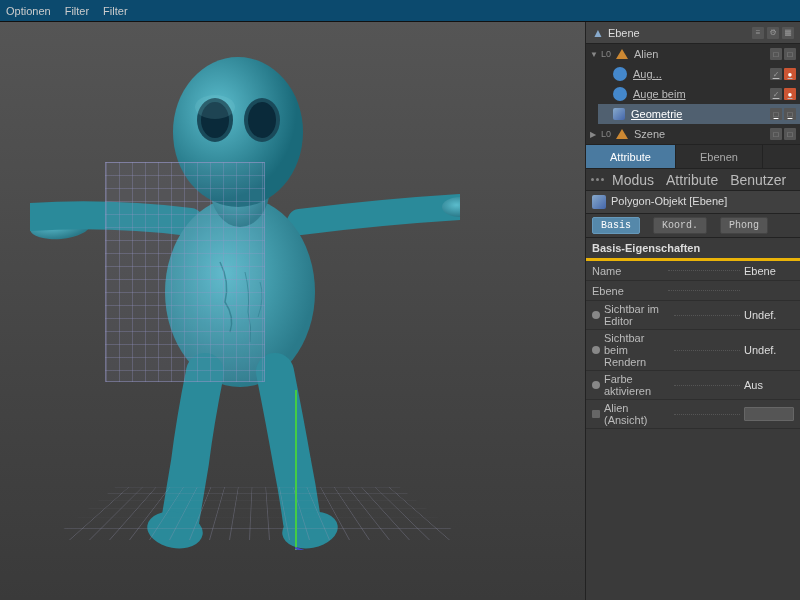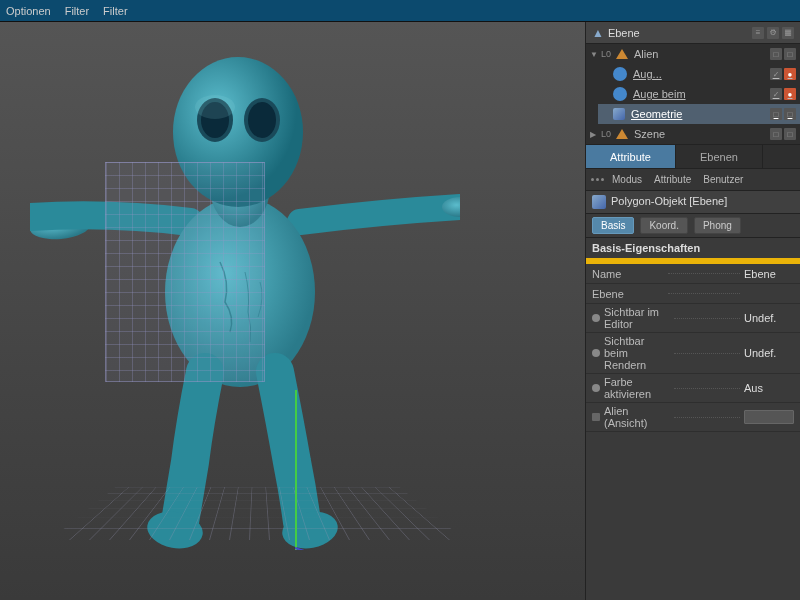--- a/index.html
+++ b/index.html
@@ -214,21 +214,21 @@
       display: flex;
       align-items: center;
       gap: 4px;
       padding: 3px 5px;
       background: #353535;
       border-bottom: 1px solid #222;
       height: 22px;
       flex-shrink: 0;
     }
     .sub-toolbar-btn {
-      font-size: 10px;
+      font-size: 14px;
       color: #bbb;
       cursor: pointer;
       padding: 1px 4px;
       border-radius: 2px;
     }
     .sub-toolbar-dots {
       display: flex; gap: 2px; align-items: center;
     }
     .dot { width: 3px; height: 3px; background: #888; border-radius: 50%; }
 
@@ -247,25 +247,26 @@
       border-radius: 2px;
     }
     .obj-label-text {
       font-size: 11px;
       color: #ddd;
     }
 
     
     .inner-tabs {
       display: flex;
-      gap: 6px;
+      gap: 13px;
       padding: 3px 6px;
       background: #3a3a3a;
       border-bottom: 1px solid #222;
       flex-shrink: 0;
+      font-family: Liberation Mono, monospace;
     }
     .inner-tab {
       padding: 2px 8px;
       font-size: 10px;
       background: #555;
       color: #ccc;
       border-radius: 2px;
       cursor: pointer;
       border: 1px solid #444;
     }
@@ -275,21 +276,21 @@
       border-color: #6699bb;
     }
 
     
     .section-header {
       padding: 4px 6px;
       font-size: 11px;
       font-weight: bold;
       color: #ddd;
       background: #3a3a3a;
-      border-bottom: 6px solid #eab308;
+      border-bottom: 3px solid #eab308;
     }
 
     
     .prop-row {
       display: flex;
       align-items: center;
       padding: 2px 6px;
       min-height: 20px;
       border-bottom: 1px solid #2e2e2e;
     }

